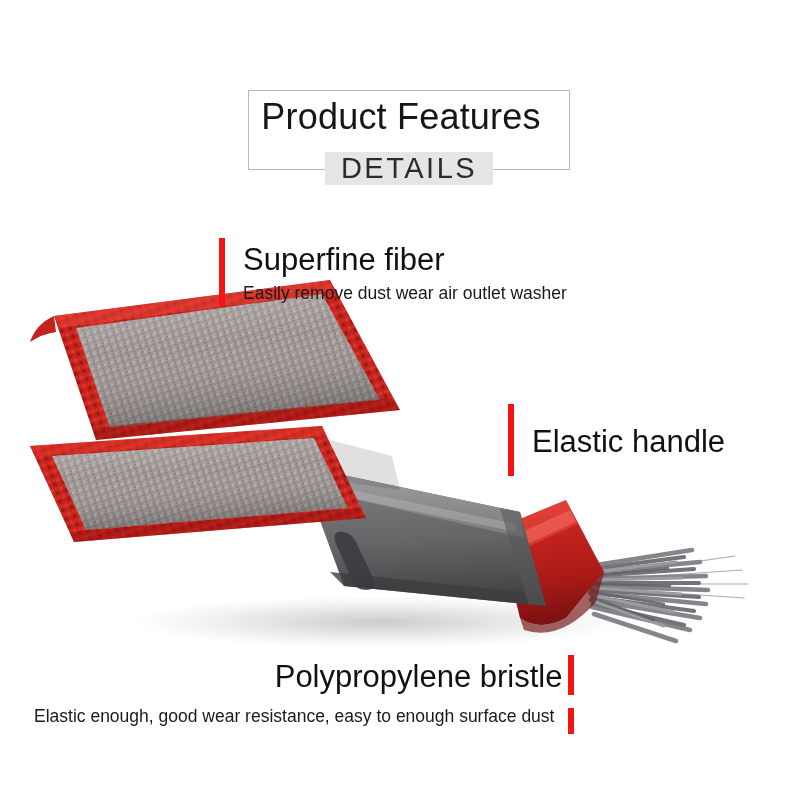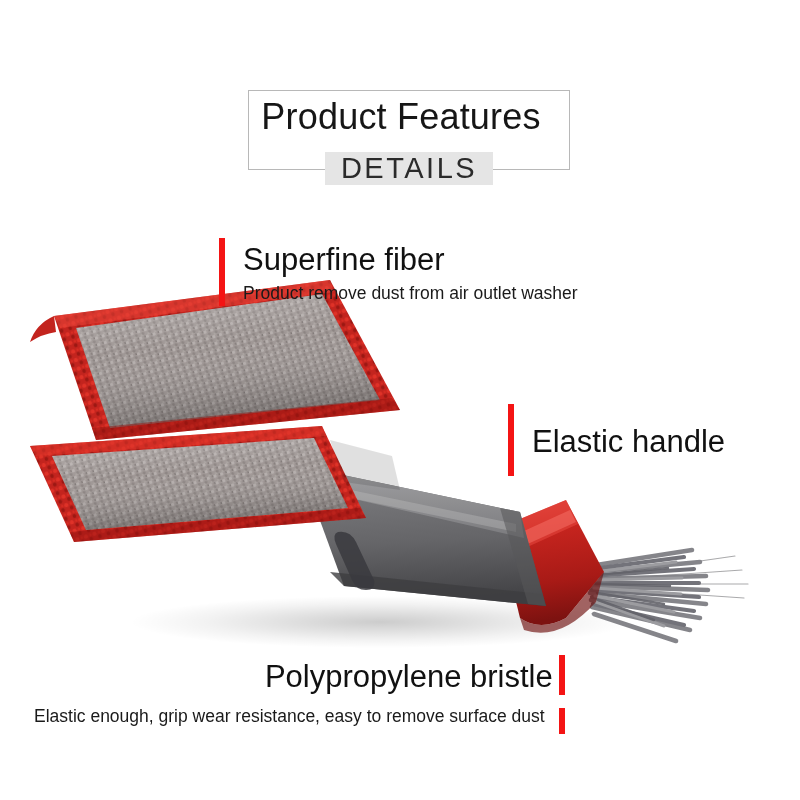--- a/index.html
+++ b/index.html
@@ -258,38 +258,38 @@
 
   <div id="details-wrap">
     <span id="title-sub">DETAILS</span>
   </div>
 
   <div class="feature" id="feature-fiber">
     <div class="feat-head">
       <div class="accent-bar"></div>
       <div>
         <div class="feat-title">Superfine fiber</div>
-        <div class="feat-sub">Product remove dust from air outlet washer</div>
+        <div class="feat-sub">Easily remove dust wear air outlet washer</div>
       </div>
     </div>
   </div>
 
   <div class="feature" id="feature-handle">
     <div class="feat-head">
       <div class="accent-bar"></div>
       <div>
         <div class="feat-title">Elastic handle</div>
       </div>
     </div>
   </div>
 
   <div class="feature" id="feature-bristle">
     <div class="feat-head">
       <div class="feat-title">Polypropylene bristle</div>
       <div class="accent-bar"></div>
     </div>
     <div class="row2">
-      <div class="feat-sub">Elastic enough, grip wear resistance, easy to remove surface dust</div>
+      <div class="feat-sub">Elastic enough, good wear resistance, easy to enough surface dust</div>
       <div class="accent-bar"></div>
     </div>
   </div>
 
 </div>
 
 </body></html>

